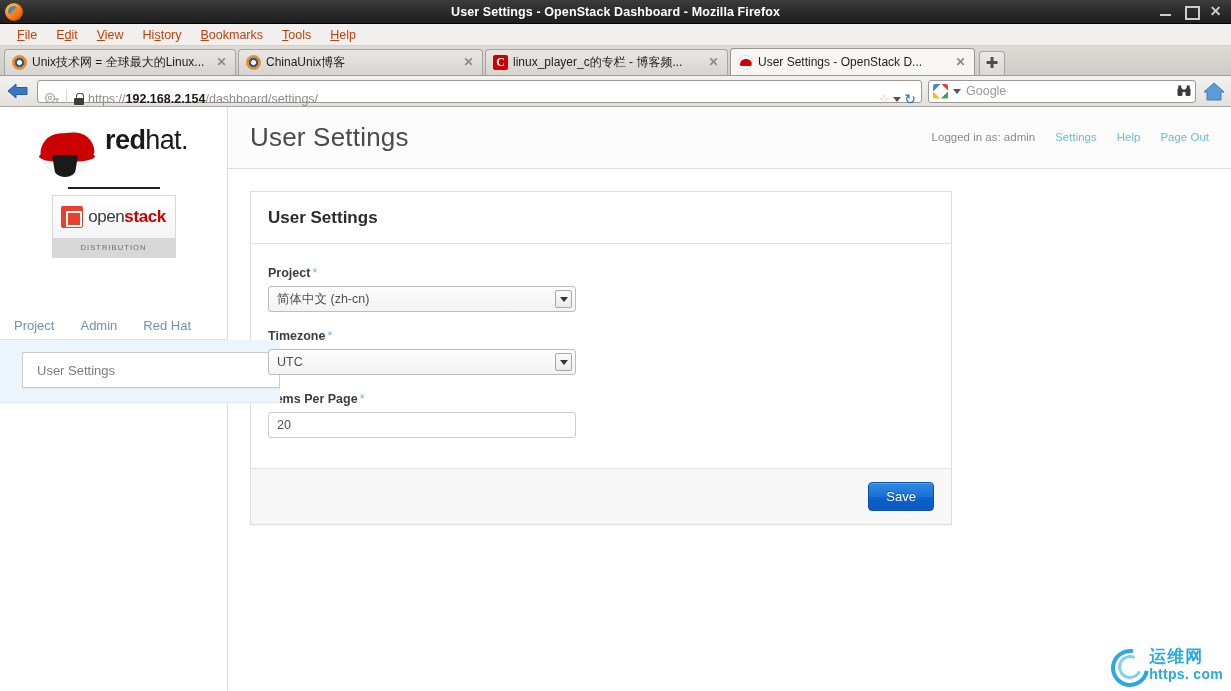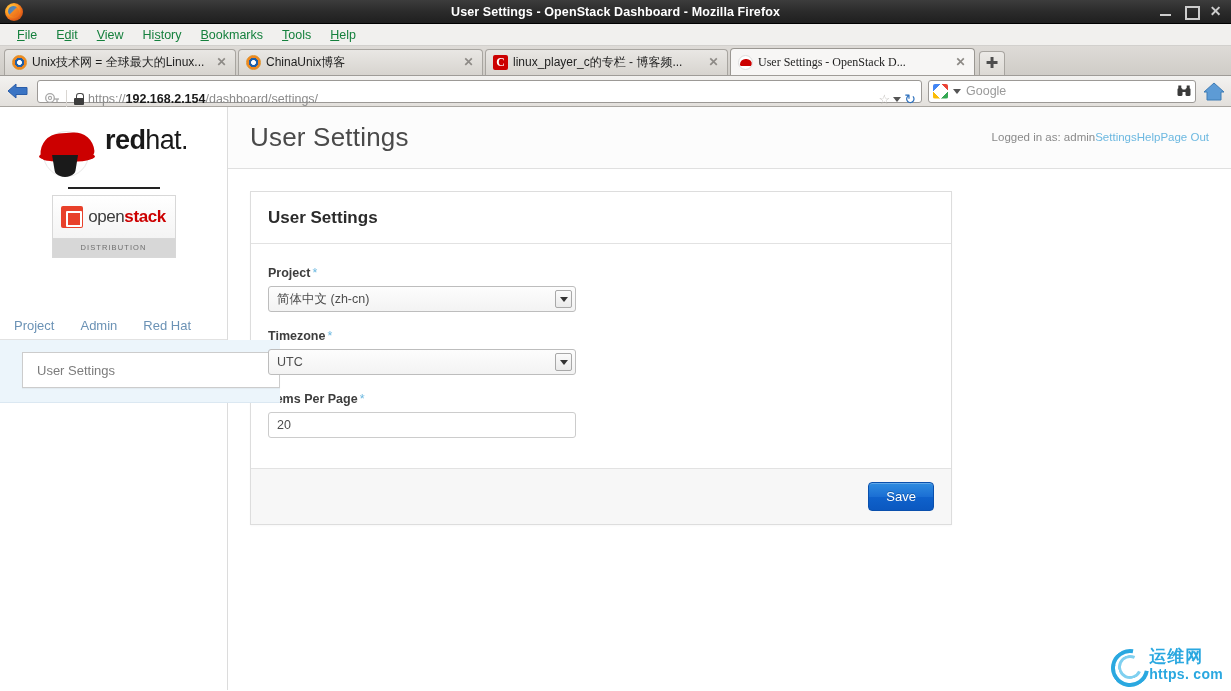--- a/index.html
+++ b/index.html
@@ -83,21 +83,21 @@
     height: 22px;
     background: #f1f0ee;
     border-bottom: 1px solid #d2d0cd;
     display: flex;
     align-items: center;
     padding-left: 8px;
     gap: 0px;
   }
   .menu-item {
     font-size: 12.5px;
-    color: #15803d;
+    color: #c2410c;
     padding: 2px 10px 2px 9px;
     cursor: default;
     white-space: nowrap;
   }
   .menu-item u { text-decoration: underline; }
 
   
   .tabbar {
     height: 30px;
     background: linear-gradient(to bottom, #dedbd7 0%, #cfccc7 100%);
@@ -121,21 +121,20 @@
     color: #1e1e1e;
     max-width: 245px;
     position: relative;
     cursor: default;
   }
   .tab.active {
     background: #f7f6f5;
     border-color: #9a9792;
     height: 27px;
     z-index: 3;
-    font-family: Liberation Serif, serif;
   }
   .tab-label {
     flex: 1 1 auto;
     overflow: hidden;
     white-space: nowrap;
     text-overflow: ellipsis;
     font-size: 12px;
   }
   .tab-close {
     flex: 0 0 auto;
@@ -486,20 +485,21 @@
   .page-title {
     font-size: 26px;
     color: #4a4a4a;
     font-weight: normal;
     letter-spacing: .2px;
   }
   .header-right {
     margin-left: auto;
     display: flex;
     align-items: center;
+    gap: 20px;
     font-size: 11.5px;
     padding-bottom: 2px;
   }
   .logged-in { color: #8a8a8a; }
   .header-link { color: #6cb8e0; cursor: default; }
 
   
   .panel-wrap {
     padding: 22px 0 0 22px;
   }

